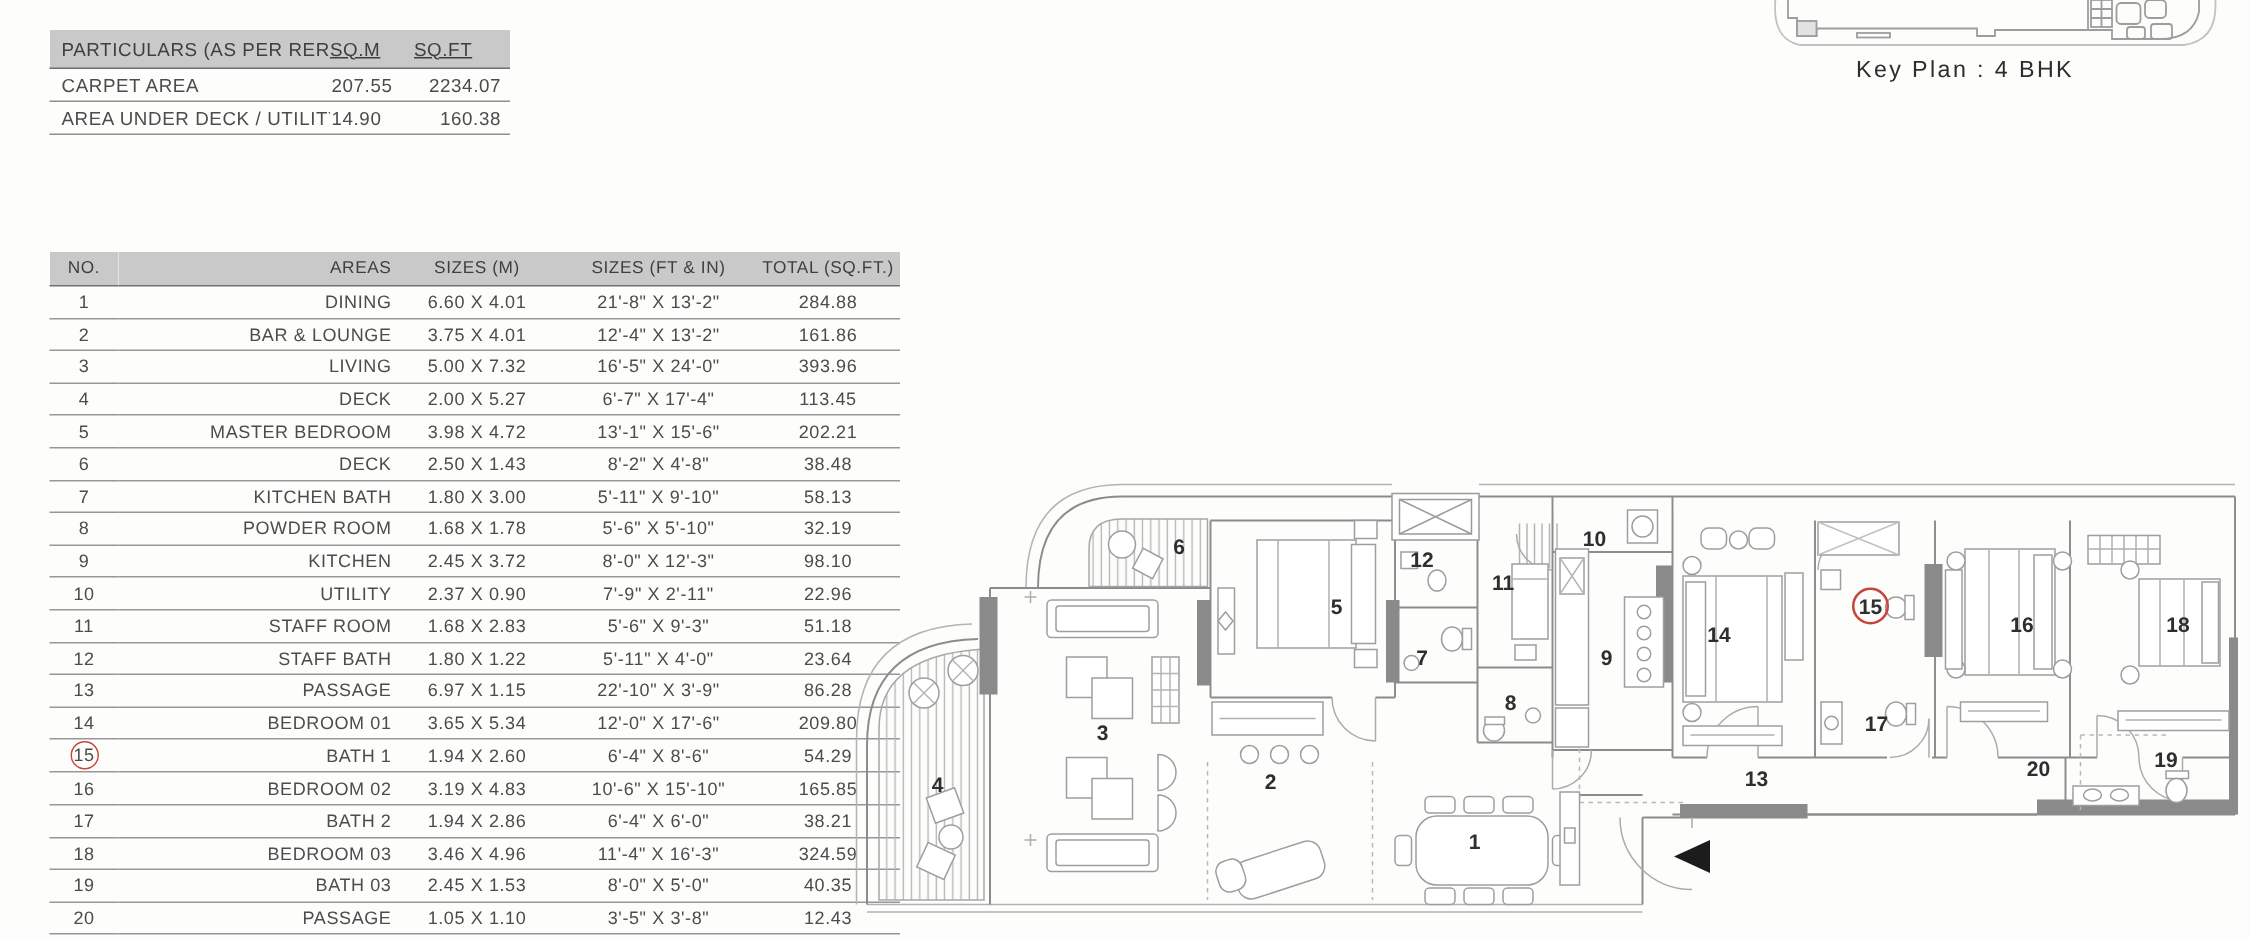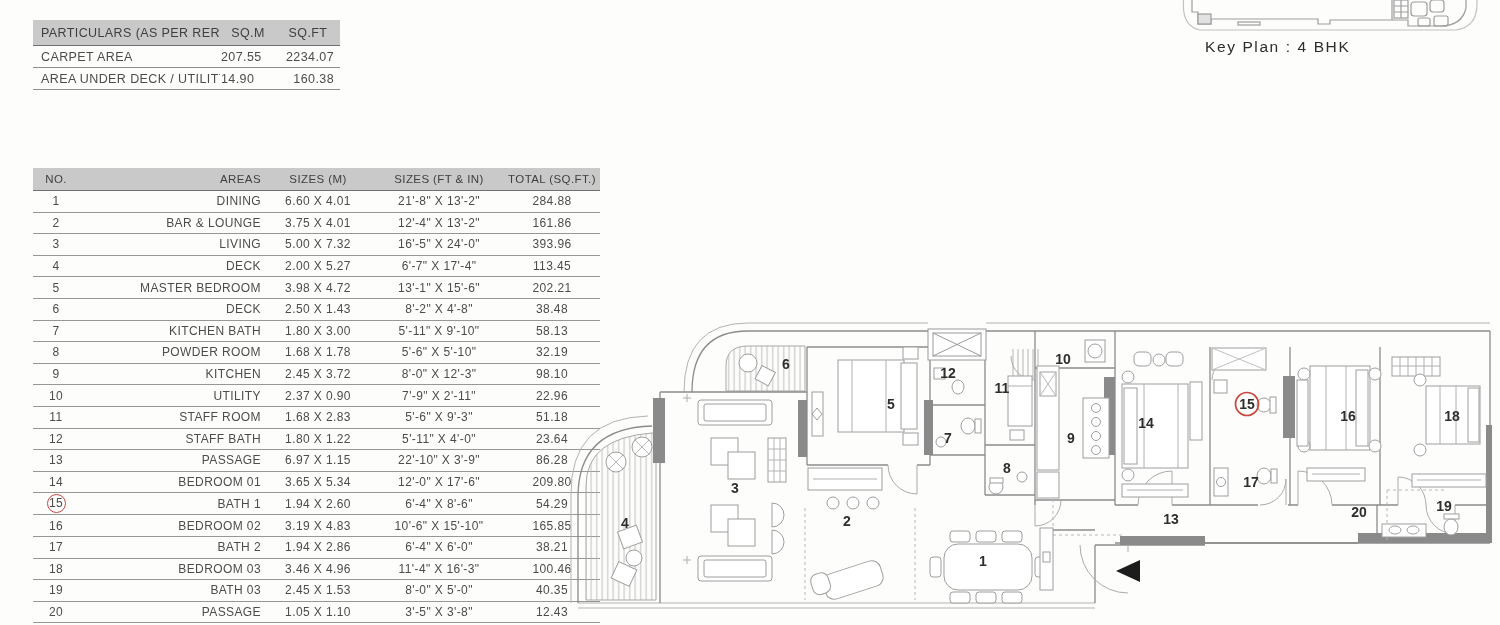--- a/index.html
+++ b/index.html
@@ -10,39 +10,39 @@
   
   table{border-collapse:collapse;table-layout:fixed;}
   td,th{font-weight:normal;letter-spacing:.4px;overflow:hidden;white-space:nowrap;}
 
   #rera-table{position:absolute;left:33px;top:20px;width:304px;font-size:12.5px;}
   #rera-table th{background:#c9c9c9;color:#3f3f3f;height:23px;border-bottom:1.5px solid #6f6f6f;}
   #rera-table td{height:19px;border-bottom:1.3px solid #8f8f8f;color:#4c4c4c;}
   #rera-table .c0{text-align:left;padding-left:8px;width:178px;}
   #rera-table .c1{text-align:left;padding-right:4px;width:56px;}
   #rera-table .c2{text-align:right;padding-right:6px;width:64px;}
-  #rera-table th.c1,#rera-table th.c2{text-align:center;padding:0;}
+  #rera-table th.c1,#rera-table th.c2{text-align:left;padding:0;text-decoration:underline;}
 
   #areas-table{position:absolute;left:33px;top:168px;width:534px;font-size:12px;}
   #areas-table th{background:#c9c9c9;color:#3f3f3f;height:20px;font-size:11.5px;border-bottom:1.4px solid #707070;}
   #areas-table td{height:18.6px;border-bottom:1.2px solid #979797;color:#4c4c4c;}
   .colno{width:44px;text-align:center;}
   .colarea{width:158px;text-align:right;padding-left:18px;}
   .colm{width:110px;text-align:center;}
   .colft{width:128px;text-align:center;}
   .colsq{width:94px;text-align:center;}
   th.colarea{padding-left:24px;}
   .circled-no{
     display:inline-block;min-width:17px;height:17px;line-height:16px;
     border:1.6px solid #c8453c;border-radius:50%;text-align:center;
   }
   
   #keyplan{position:absolute;left:1178px;top:0;width:310px;height:66px;}
   #keyplan-label{
-    position:absolute;left:1205px;top:38px;width:210px;text-align:left;
+    position:absolute;left:1205px;top:38px;width:210px;text-align:center;
     font-size:15.5px;letter-spacing:1.6px;color:#2d2d2d;
   }
   
   #plan-wrap{position:absolute;left:550px;top:295px;width:950px;height:330px;}
   .roomnum{font-family:"Liberation Sans",sans-serif;font-size:14px;font-weight:bold;fill:#2e2e2e;}
 </style>
 </head>
 <body>
 
 <table id="rera-table">
@@ -195,21 +195,21 @@
         <td class="colarea">BATH 2</td>
         <td class="colm">1.94 X 2.86</td>
         <td class="colft">6'-4" X 6'-0"</td>
         <td class="colsq">38.21</td>
       </tr>
       <tr>
         <td class="colno">18</td>
         <td class="colarea">BEDROOM 03</td>
         <td class="colm">3.46 X 4.96</td>
         <td class="colft">11'-4" X 16'-3"</td>
-        <td class="colsq">100.46</td>
+        <td class="colsq">324.59</td>
       </tr>
       <tr>
         <td class="colno">19</td>
         <td class="colarea">BATH 03</td>
         <td class="colm">2.45 X 1.53</td>
         <td class="colft">8'-0" X 5'-0"</td>
         <td class="colsq">40.35</td>
       </tr>
       <tr>
         <td class="colno">20</td>

